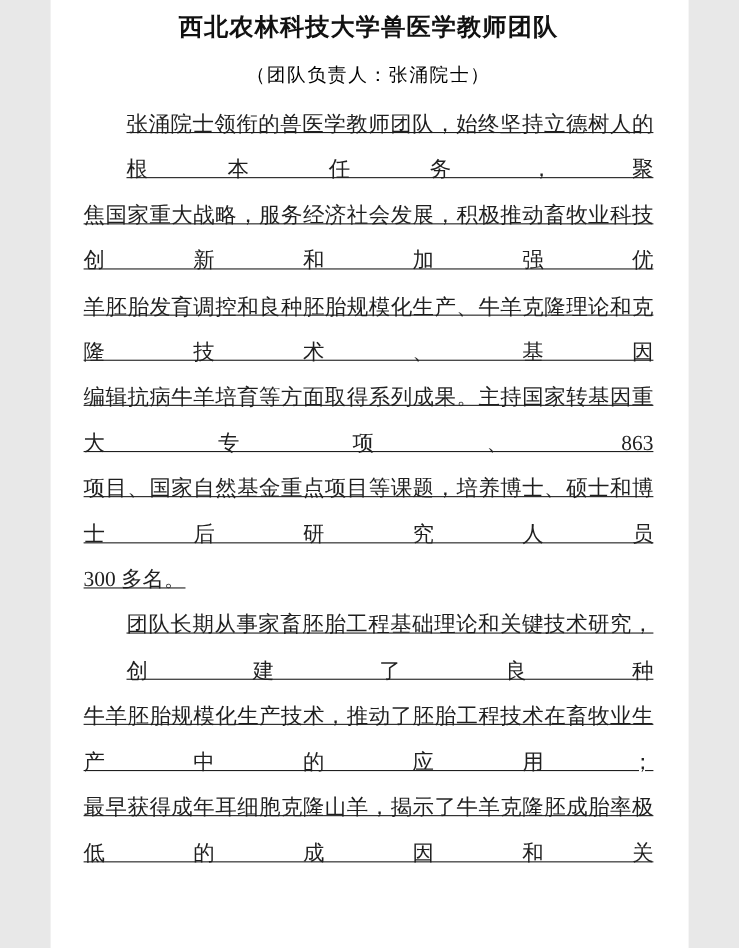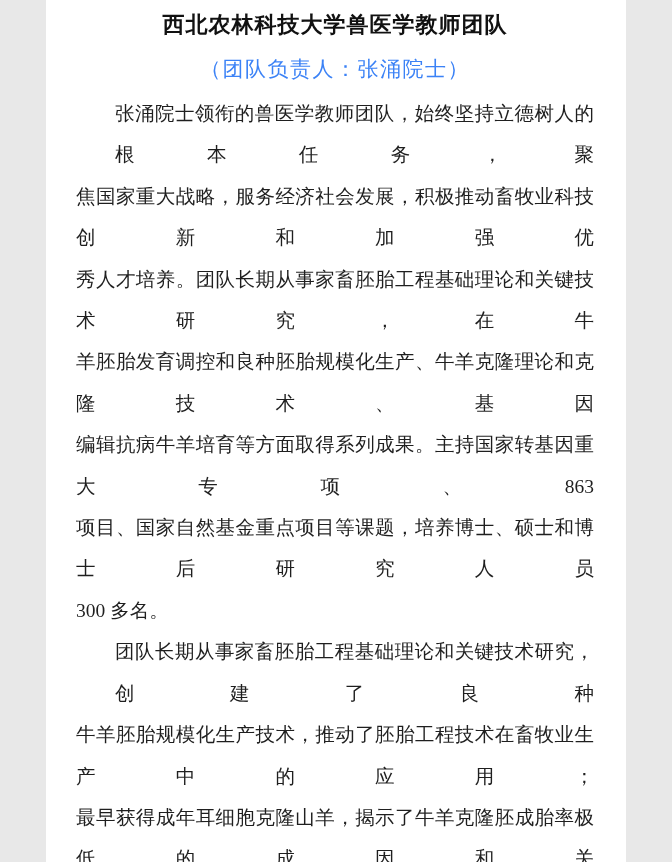--- a/index.html
+++ b/index.html
@@ -20,52 +20,51 @@
     font-family: "Liberation Sans", "DejaVu Sans", sans-serif;
     font-weight: bold;
     font-size: 22px;
     line-height: 34px;
     text-align: center;
     letter-spacing: 1px;
     color: #111111;
   }
   .doc-subtitle {
     margin-top: 10px;
-    font-size: 21px;
+    font-size: 17px;
     line-height: 34px;
     text-align: center;
     letter-spacing: 1.5px;
-    color: #3b82f6;
+    color: #000000;
   }
   .doc-body {
     margin-top: 7px;
     font-size: 19.5px;
   }
-  .paragraph { margin: 0; }
+  .paragraph { margin: 0; text-decoration: underline; }
   .line {
     line-height: 41.4px;
     text-align: justify;
     text-align-last: justify;
     white-space: normal;
     color: #1f1f1f;
   }
   .line.indent { padding-left: 2em; }
   .line.last { text-align: center; text-align-last: left; }
 </style>
 </head>
 <body>
 
 <div class="page">
   <h1 class="doc-title">西北农林科技大学兽医学教师团队</h1>
   <div class="doc-subtitle">（团队负责人：张涌院士）</div>
   <div class="doc-body">
       <div class="paragraph">
         <div class="line indent">张涌院士领衔的兽医学教师团队，始终坚持立德树人的根本任务，聚</div>
         <div class="line">焦国家重大战略，服务经济社会发展，积极推动畜牧业科技创新和加强优</div>
-        <div class="line">秀人才培养。团队长期从事家畜胚胎工程基础理论和关键技术研究，在牛</div>
         <div class="line">羊胚胎发育调控和良种胚胎规模化生产、牛羊克隆理论和克隆技术、基因</div>
         <div class="line">编辑抗病牛羊培育等方面取得系列成果。主持国家转基因重大专项、863</div>
         <div class="line">项目、国家自然基金重点项目等课题，培养博士、硕士和博士后研究人员</div>
         <div class="line last">300 多名。</div>
       </div>
       <div class="paragraph">
         <div class="line indent">团队长期从事家畜胚胎工程基础理论和关键技术研究，创建了良种</div>
         <div class="line">牛羊胚胎规模化生产技术，推动了胚胎工程技术在畜牧业生产中的应用；</div>
         <div class="line">最早获得成年耳细胞克隆山羊，揭示了牛羊克隆胚成胎率极低的成因和关</div>
       </div>

